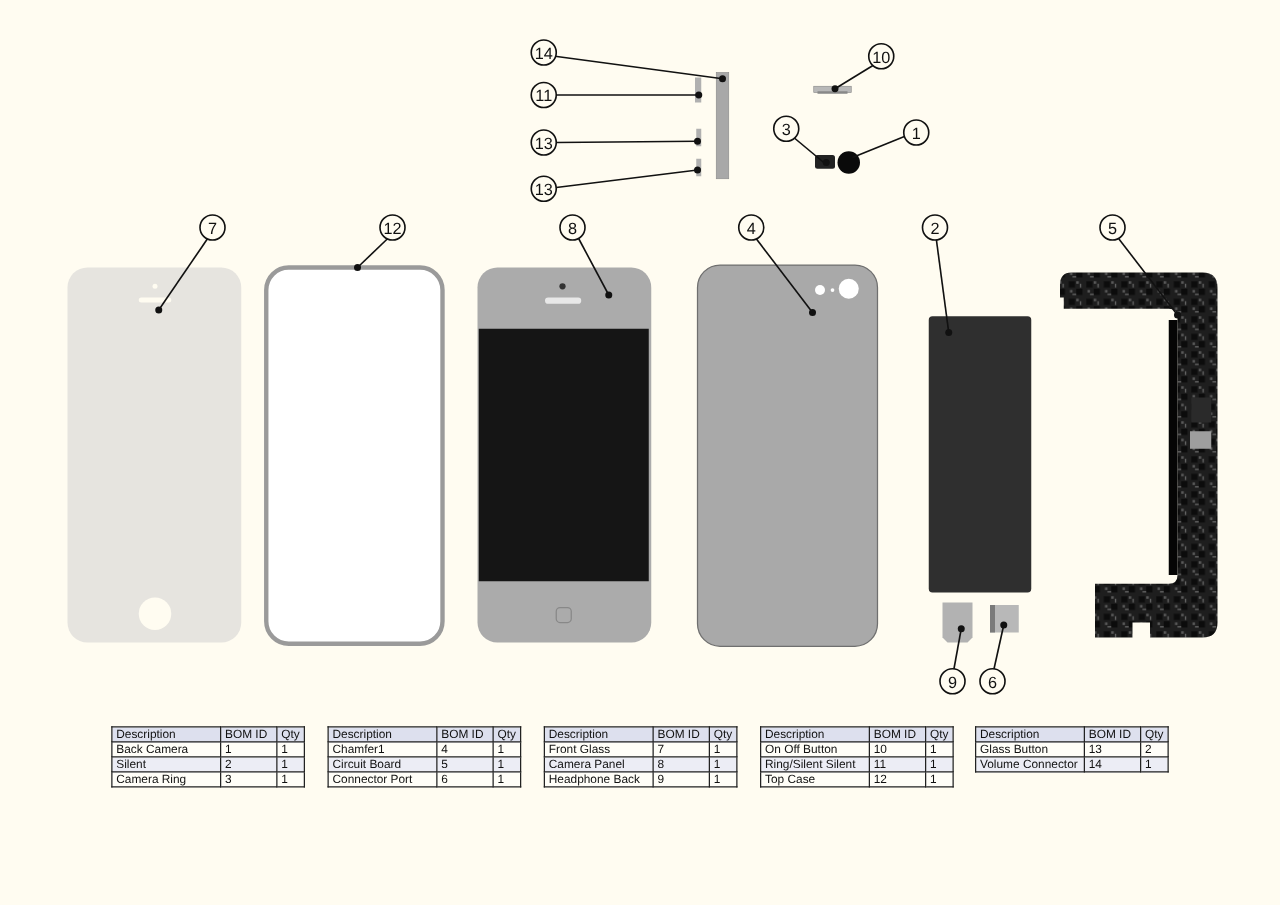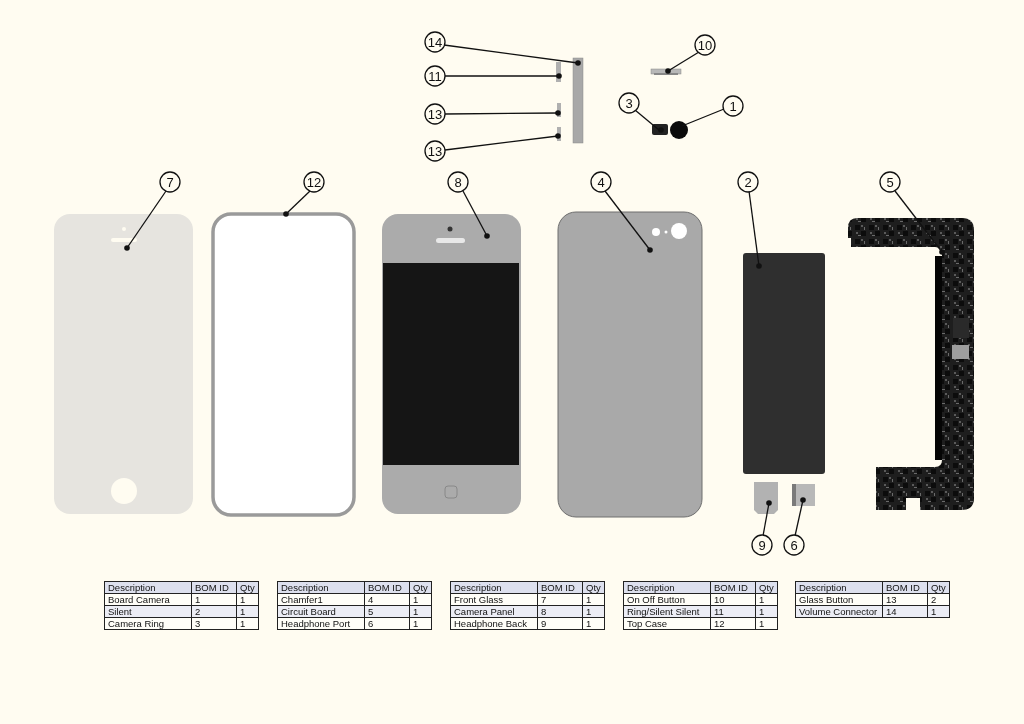--- a/index.html
+++ b/index.html
@@ -19,21 +19,21 @@
       border-collapse: collapse;
       font-size: 9.5px; color: #111;
       background: #fffef8;
     }
     .bom-table th, .bom-table td {
       border: 1px solid #222; padding: 0 3px; height: 11px; line-height: 11px;
       text-align: left; font-weight: normal; white-space: nowrap;
     }
     .bom-table thead th { background: #dde0ee; }
     .bom-table tbody tr:nth-child(even) td { background: #ecedf5; }
-    .bom-table { border: 1.5px solid #111; margin-left: 15px; }
+    .bom-table { border: 1.5px solid #111; }
   </style>
 </head>
 <body>
 
 <svg id="drawing" viewBox="0 0 1024 724" xmlns="http://www.w3.org/2000/svg">
   <defs>
     <pattern id="pcbPattern" width="14" height="14" patternUnits="userSpaceOnUse">
       <rect width="14" height="14" fill="#1e1e1e"></rect>
       <rect x="1" y="1" width="5" height="5" fill="#0c0c0c"></rect>
       <rect x="7" y="7" width="5" height="5" fill="#0c0c0c"></rect>
@@ -213,21 +213,21 @@
 <table class="bom-table" style="left:89px;">
   <thead>
       <tr>
     <th style="width:80px">Description</th>
     <th style="width:38px">BOM ID</th>
     <th style="width:13px">Qty</th>
   </tr>
     </thead>
   <tbody>
     <tr>
-        <td>Board Camera</td>
+        <td>Back Camera</td>
         <td>1</td>
         <td>1</td>
       </tr>
     <tr>
         <td>Silent</td>
         <td>2</td>
         <td>1</td>
       </tr>
     <tr>
         <td>Camera Ring</td>
@@ -250,21 +250,21 @@
         <td>Chamfer1</td>
         <td>4</td>
         <td>1</td>
       </tr>
     <tr>
         <td>Circuit Board</td>
         <td>5</td>
         <td>1</td>
       </tr>
     <tr>
-        <td>Headphone Port</td>
+        <td>Connector Port</td>
         <td>6</td>
         <td>1</td>
       </tr>
   </tbody>
 </table>
 
 <table class="bom-table" style="left:435px;">
   <thead>
       <tr>
     <th style="width:80px">Description</th>

